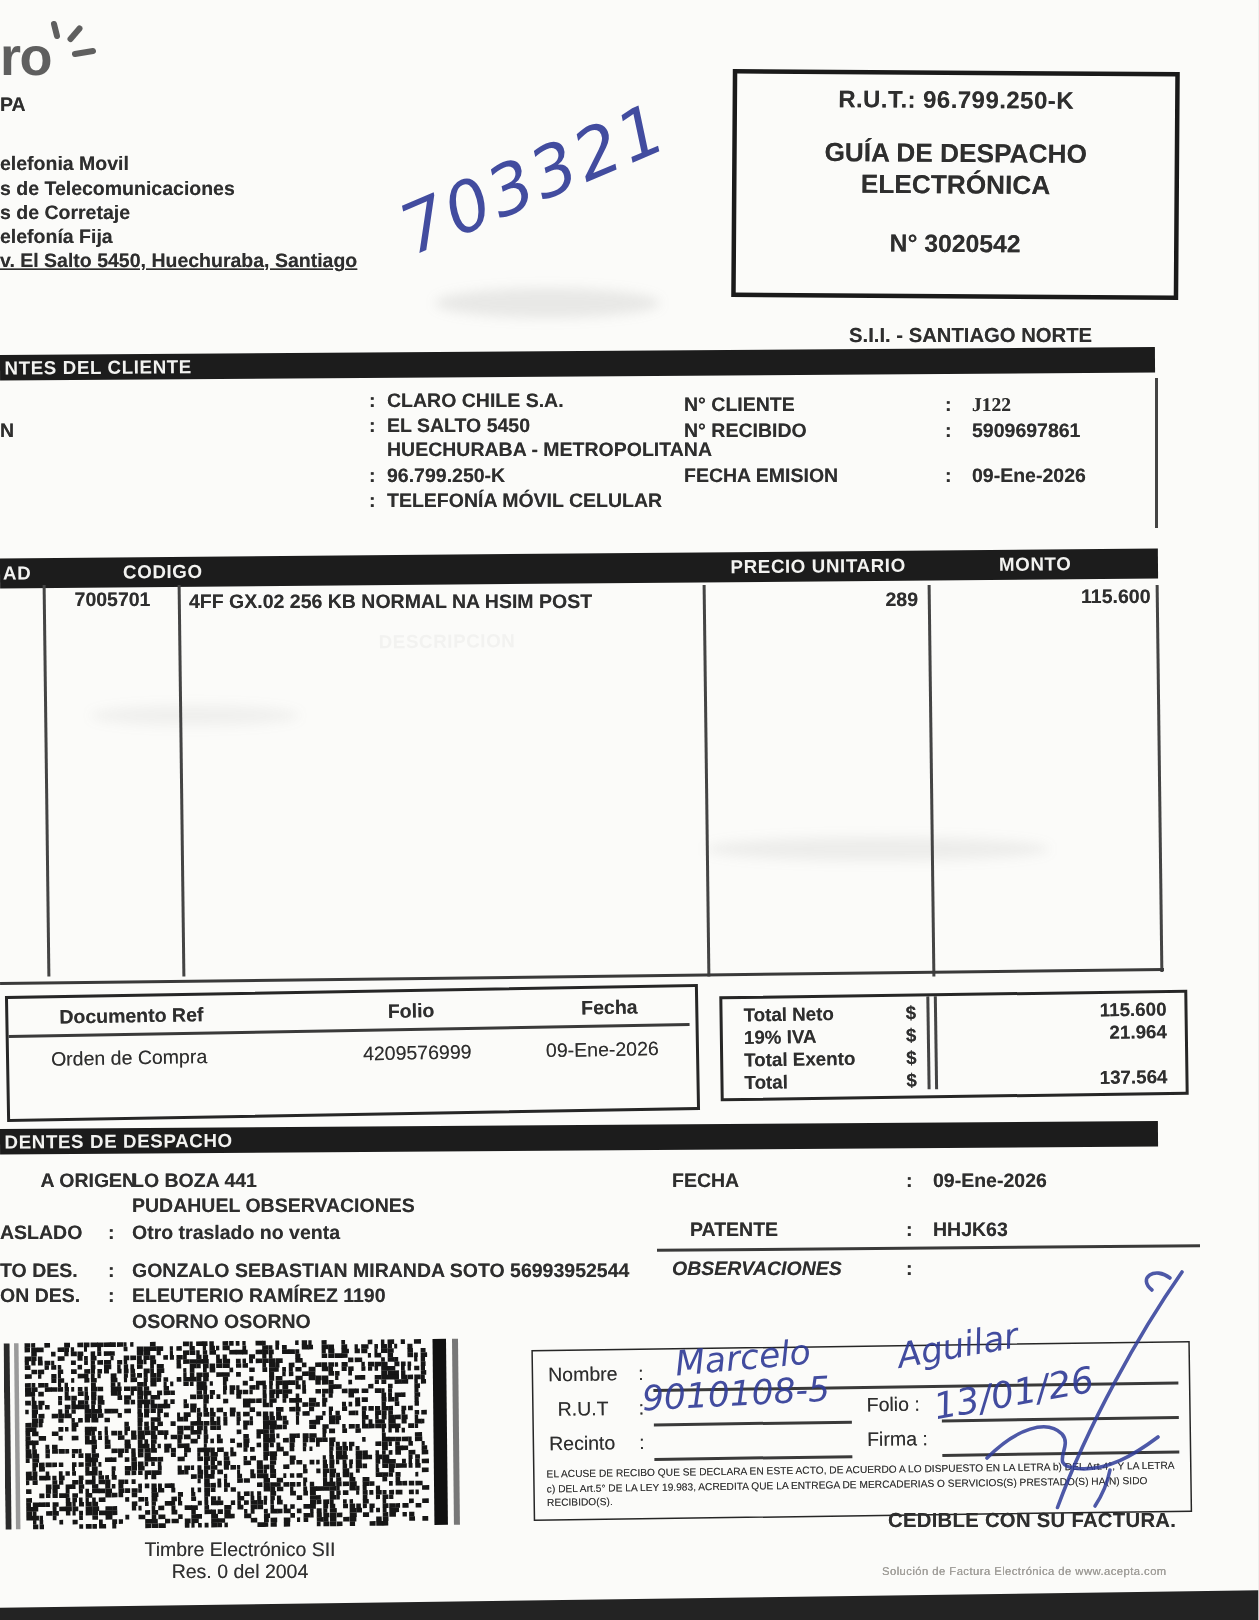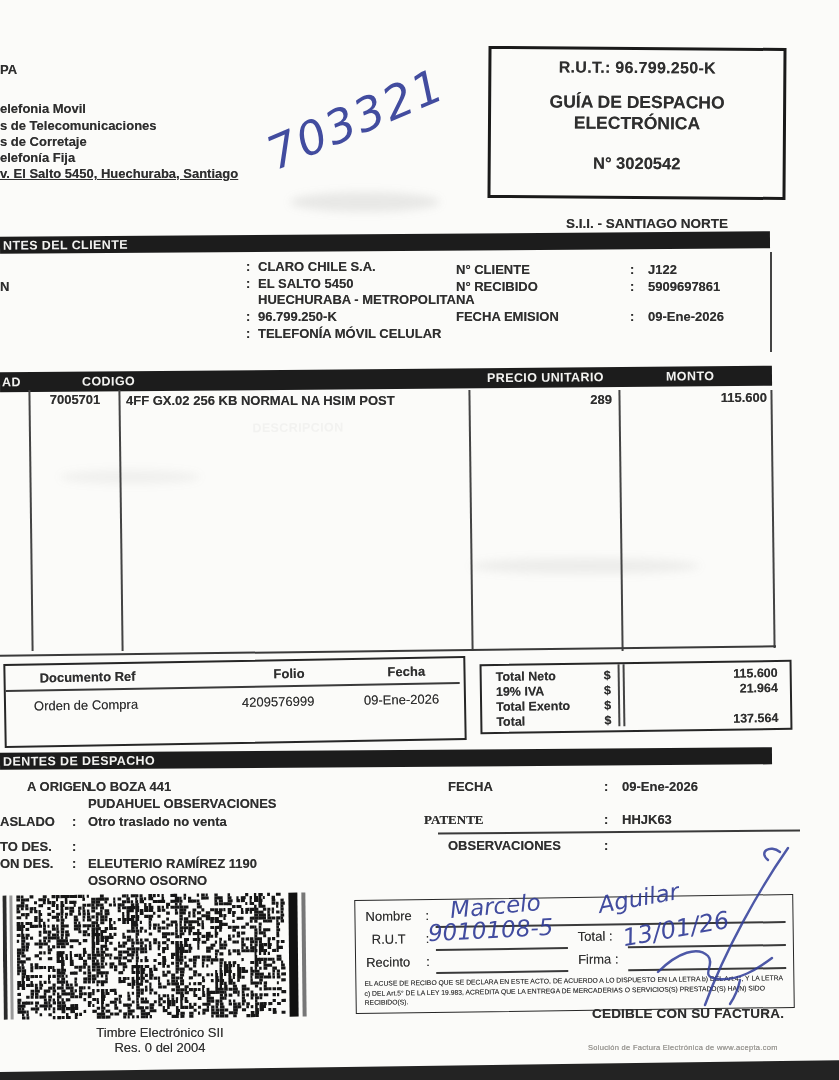--- a/index.html
+++ b/index.html
@@ -22,20 +22,30 @@
 </style>
 </head>
 <body>
 
 <div class="page">
 
   <div class="smudge" style="left:290px;top:192px;width:150px;height:20px;background:rgba(120,120,120,.14);"></div>
   <div class="smudge" style="left:470px;top:558px;width:230px;height:16px;background:rgba(120,120,120,.10);"></div>
   <div class="smudge" style="left:60px;top:470px;width:140px;height:14px;background:rgba(120,120,120,.08);"></div>
 
+  <div style="position:absolute;left:0;top:8px;">
+    <svg width="78" height="54" viewBox="0 0 78 54">
+      <text x="0" y="42" font-family="Liberation Sans, sans-serif" font-size="36" font-weight="bold" fill="#5f5f5f" letter-spacing="-1">ro</text>
+      <g stroke="#5f5f5f" stroke-width="4" stroke-linecap="round">
+        <line x1="38" y1="16" x2="36" y2="8"></line>
+        <line x1="47" y1="18" x2="53" y2="11"></line>
+        <line x1="50" y1="28" x2="62" y2="26"></line>
+      </g>
+    </svg>
+  </div>
 
   <div class="t" style="left:0;top:62px;">PA</div>
   <div class="t" style="left:0;top:101px;">elefonia Movil</div>
   <div class="t" style="left:0;top:118px;">s de Telecomunicaciones</div>
   <div class="t" style="left:0;top:134px;">s de Corretaje</div>
   <div class="t" style="left:0;top:150px;">elefonía Fija</div>
   <div class="t" style="left:0;top:166px;text-decoration:underline;">v. El Salto 5450, Huechuraba, Santiago</div>
 
   <div class="hw" style="left:262px;top:92px;font-size:46px;letter-spacing:2px;transform:rotate(-23deg);">703321</div>
 
@@ -59,21 +69,21 @@
   <div class="t" style="left:246px;top:276px;">:</div>
   <div class="t" style="left:258px;top:276px;">EL SALTO 5450</div>
   <div class="t" style="left:258px;top:292px;">HUECHURABA -  METROPOLITANA</div>
   <div class="t" style="left:246px;top:309px;">:</div>
   <div class="t" style="left:258px;top:309px;">96.799.250-K</div>
   <div class="t" style="left:246px;top:326px;">:</div>
   <div class="t" style="left:258px;top:326px;">TELEFONÍA MÓVIL CELULAR</div>
 
   <div class="t" style="left:456px;top:262px;">N° CLIENTE</div>
   <div class="t" style="left:630px;top:262px;">:</div>
-  <div class="t" style="left:648px;top:262px;">J122</div>
+  <div class="t" style="left:648px;top:262px;font-family:Liberation Serif, serif;">J122</div>
   <div class="t" style="left:456px;top:279px;">N° RECIBIDO</div>
   <div class="t" style="left:630px;top:279px;">:</div>
   <div class="t" style="left:648px;top:279px;">5909697861</div>
   <div class="t" style="left:456px;top:309px;">FECHA EMISION</div>
   <div class="t" style="left:630px;top:309px;">:</div>
   <div class="t" style="left:648px;top:309px;">09-Ene-2026</div>
 
   <div class="bar" style="left:0;top:369px;width:772px;height:20px;transform:rotate(-.5deg);">
     <span class="bt" style="left:2px;top:3px;">AD</span>
     <span class="bt" style="left:82px;top:3px;">CODIGO</span>
@@ -89,21 +99,21 @@
   <div class="vline" style="left:772px;top:390px;height:258px;transform:rotate(-.7deg);"></div>
   <div class="hline" style="left:0;top:650px;width:776px;transform:rotate(-.7deg);"></div>
 
   <div class="t" style="left:30px;top:392px;width:90px;text-align:center;">7005701</div>
   <div class="t" style="left:126px;top:393px;">4FF GX.02 256 KB NORMAL NA HSIM POST</div>
   <div class="t" style="left:470px;top:392px;width:142px;text-align:right;">289</div>
   <div class="t" style="left:620px;top:390px;width:147px;text-align:right;">115.600</div>
 
   <div class="box" style="left:4px;top:660px;width:458px;height:80px;transform:rotate(-1deg);">
     <div class="t" style="left:34px;top:5px;">Documento Ref</div>
-    <div class="t" style="left:268px;top:5px;">Folio</div>
+    <div class="t" style="left:253px;top:5px;">Folio</div>
     <div class="t" style="left:382px;top:5px;">Fecha</div>
     <div class="hline" style="left:0;top:24px;width:454px;"></div>
     <div class="t tn" style="left:28px;top:33px;">Orden de Compra</div>
     <div class="t tn" style="left:236px;top:33px;">4209576999</div>
     <div class="t tn" style="left:358px;top:33px;">09-Ene-2026</div>
   </div>
 
   <div class="box" style="left:480px;top:662px;width:308px;height:66px;transform:rotate(-.8deg);">
     <div class="vline" style="left:136px;top:0;height:62px;"></div>
     <div class="vline" style="left:141px;top:0;height:62px;"></div>
@@ -127,33 +137,34 @@
 
   <div class="t" style="left:15px;top:779px;margin-left:12px;">A ORIGEN</div>
   <div class="t" style="left:72px;top:779px;">:</div>
   <div class="t" style="left:88px;top:779px;">LO BOZA 441</div>
   <div class="t" style="left:88px;top:796px;">PUDAHUEL   OBSERVACIONES</div>
   <div class="t" style="left:0;top:814px;">ASLADO</div>
   <div class="t" style="left:72px;top:814px;">:</div>
   <div class="t" style="left:88px;top:814px;">Otro traslado no venta</div>
   <div class="t" style="left:0;top:839px;">TO DES.</div>
   <div class="t" style="left:72px;top:839px;">:</div>
+  <div class="t" style="left:88px;top:839px;">GONZALO SEBASTIAN MIRANDA SOTO 56993952544</div>
   <div class="t" style="left:0;top:856px;">ON DES.</div>
   <div class="t" style="left:72px;top:856px;">:</div>
   <div class="t" style="left:88px;top:856px;">ELEUTERIO RAMÍREZ 1190</div>
   <div class="t" style="left:88px;top:873px;">OSORNO   OSORNO</div>
 
   <div class="t" style="left:448px;top:779px;">FECHA</div>
   <div class="t" style="left:604px;top:779px;">:</div>
   <div class="t" style="left:622px;top:779px;">09-Ene-2026</div>
-  <div class="t" style="left:424px;top:812px;font-family:Liberation Serif, serif;">PATENTE</div>
+  <div class="t" style="left:460px;top:812px;">PATENTE</div>
   <div class="t" style="left:604px;top:812px;">:</div>
   <div class="t" style="left:622px;top:812px;">HHJK63</div>
   <div class="hline" style="left:438px;top:831px;width:362px;height:2px;transform:rotate(-.5deg);"></div>
-  <div class="t" style="left:448px;top:838px;">OBSERVACIONES</div>
+  <div class="t" style="left:448px;top:838px;font-style:italic;">OBSERVACIONES</div>
   <div class="t" style="left:604px;top:838px;">:</div>
 
   <div style="position:absolute;left:3px;top:892px;transform:rotate(-.6deg);">
     <svg id="barcode-svg" width="312" height="130" viewBox="0 0 312 130">
         <rect x="0" y="2" width="4" height="124" fill="#2a2a2a"></rect>
         <rect x="7" y="2" width="3" height="124" fill="#9a9a9a"></rect>
         <rect x="14.0" y="2.0" width="3.8" height="3.1" fill="#161616"></rect>
         <rect x="18.4" y="2.0" width="2.7" height="3.1" fill="#161616"></rect>
         <rect x="27.2" y="2.0" width="3.8" height="3.1" fill="#161616"></rect>
         <rect x="40.4" y="2.0" width="3.9" height="3.1" fill="#161616"></rect>
@@ -1645,21 +1656,21 @@
       </svg>
   </div>
 
   <div class="box" style="left:355px;top:897px;width:437px;height:112px;border-width:1.5px;transform:rotate(-.8deg);">
     <div class="t tn" style="left:10px;top:8px;">Nombre</div>
     <div class="t tn" style="left:70px;top:8px;">:</div>
     <div class="hline" style="left:80px;top:26px;width:350px;height:1.8px;"></div>
     <div class="t tn" style="left:16px;top:31px;">R.U.T</div>
     <div class="t tn" style="left:70px;top:31px;">:</div>
     <div class="hline" style="left:80px;top:49px;width:132px;height:1.8px;"></div>
-    <div class="t tn" style="left:222px;top:31px;">Total :</div>
+    <div class="t tn" style="left:222px;top:31px;">Folio :</div>
     <div class="hline" style="left:272px;top:49px;width:158px;height:1.8px;"></div>
     <div class="t tn" style="left:10px;top:54px;">Recinto</div>
     <div class="t tn" style="left:70px;top:54px;">:</div>
     <div class="hline" style="left:80px;top:72px;width:132px;height:1.8px;"></div>
     <div class="t tn" style="left:222px;top:54px;">Firma :</div>
     <div class="hline" style="left:272px;top:72px;width:158px;height:1.8px;"></div>
     <div class="t tn" style="left:8px;top:78px;width:422px;white-space:normal;font-size:6.8px;line-height:1.4;color:#333;">EL ACUSE DE RECIBO QUE SE DECLARA EN ESTE ACTO, DE ACUERDO A LO DISPUESTO EN LA LETRA b) DEL Art.4°, Y LA LETRA c) DEL Art.5° DE LA LEY 19.983, ACREDITA QUE LA ENTREGA DE MERCADERIAS O SERVICIOS(S) PRESTADO(S) HA(N) SIDO RECIBIDO(S).</div>
   </div>
 
   <div class="hw" style="left:450px;top:893px;font-size:23px;transform:rotate(-5deg);">Marcelo</div>

